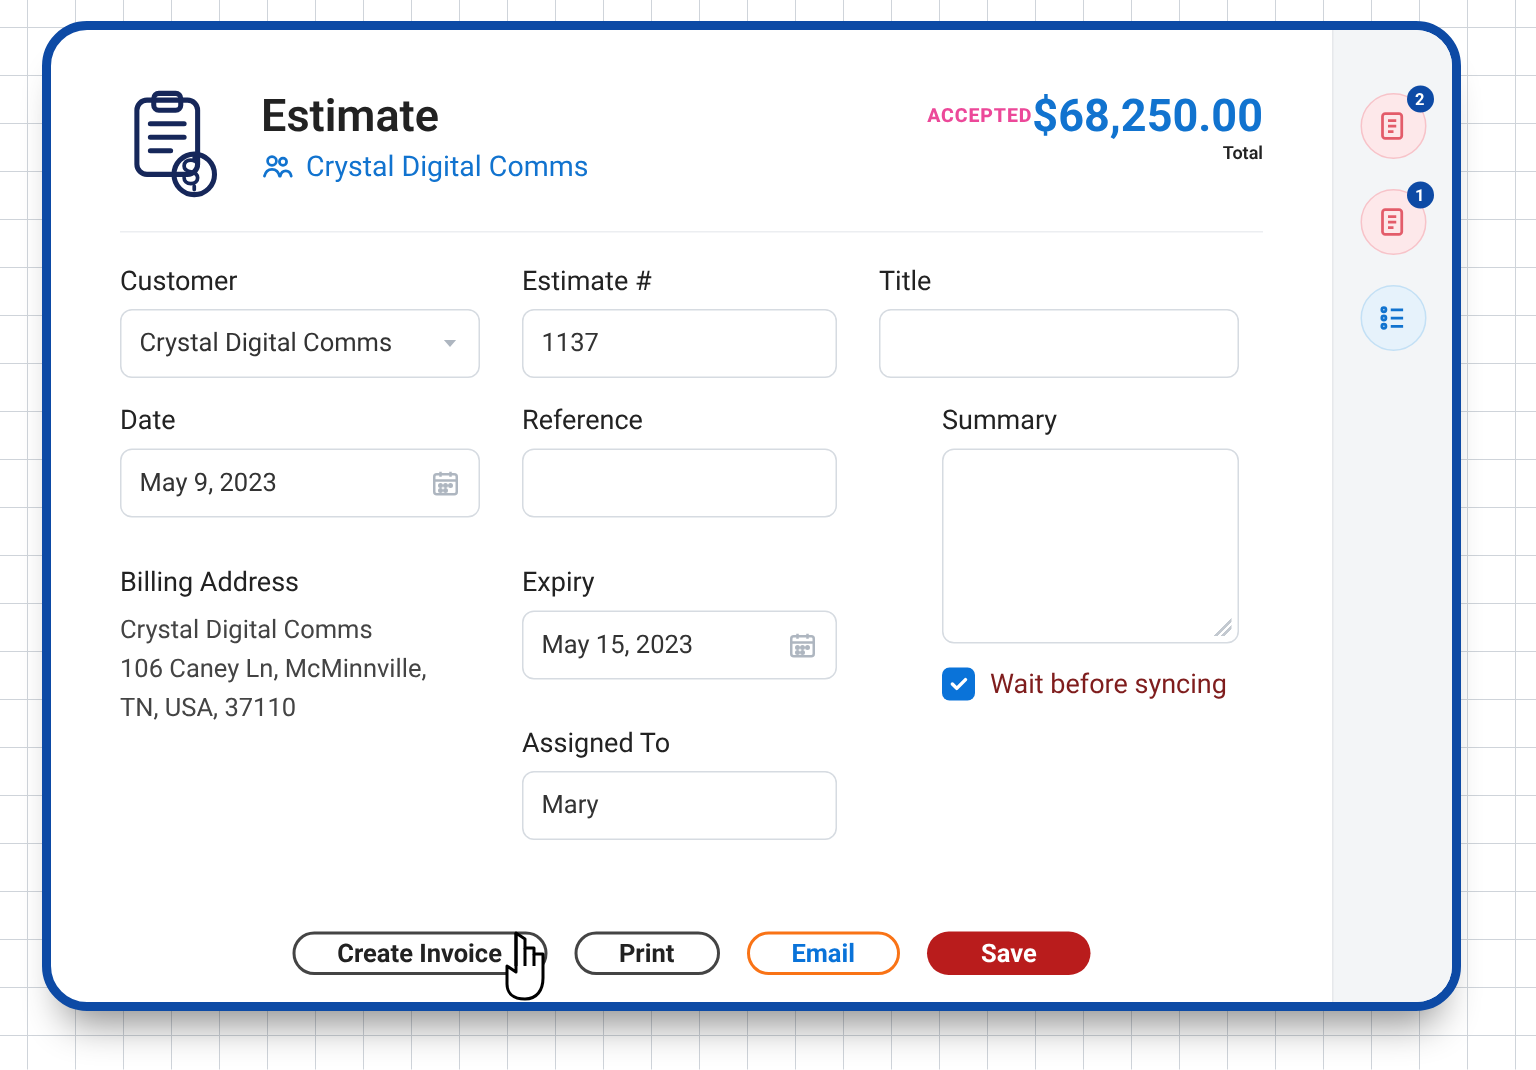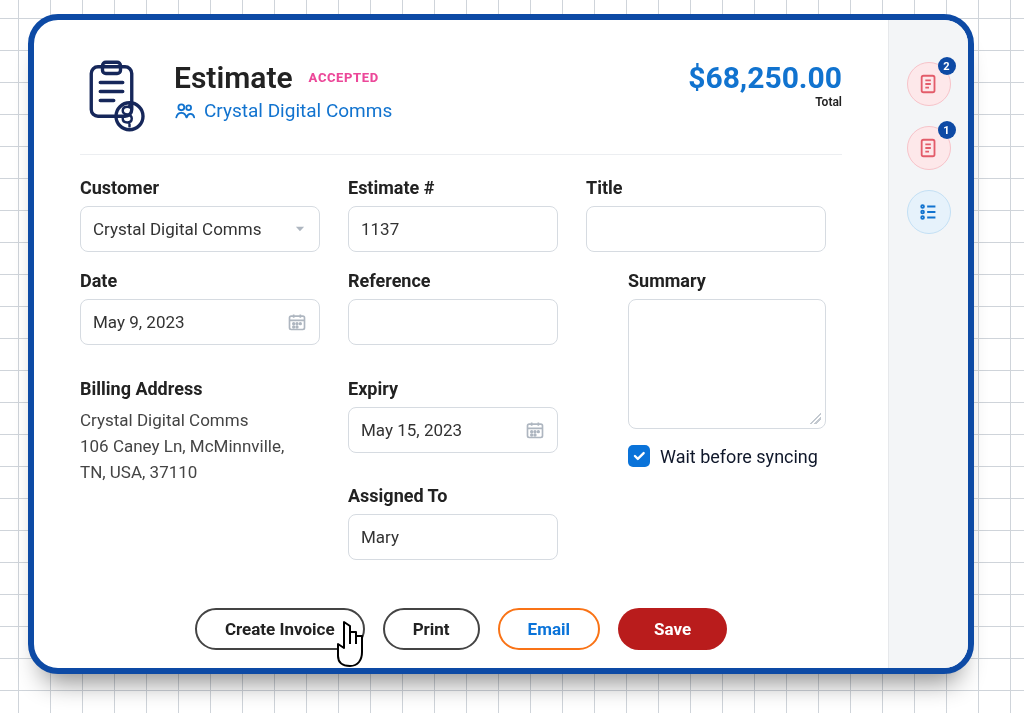--- a/index.html
+++ b/index.html
@@ -32,47 +32,47 @@
   .rail-blue { background: #e6f2fb; border: 1px solid #c3e0f5; color: #1173cf; }
   .rail-badge {
     position: absolute; top: -6px; right: -6px; width: 18px; height: 18px;
     background: #0d4aa5; color: #fff; border-radius: 50%;
     font-size: 11px; font-weight: 700; display: flex; align-items: center; justify-content: center;
   }
   .content { position: absolute; left: 0; top: 0; right: 80px; height: 100%; padding: 40px 46px 0 46px; }
   .header { display: flex; align-items: flex-start; }
   .doc-icon { width: 72px; height: 72px; margin-right: 22px; color: #16275a; flex-shrink:0; }
   .title-block { flex-grow: 1; }
-  .title-line { display: flex; align-items: center; gap: 16px; }
+  .title-line { display: flex; align-items: center; gap: 16px; justify-content: space-between; }
   .title { font-size: 30px; font-weight: 600; color: #222; }
   .status-chip { font-size: 13px; font-weight: 800; letter-spacing: .6px; color: #ec4899; }
   .customer-line { display: flex; align-items: center; gap: 8px; color: #1173cf; font-size: 19px; margin-top: 4px; }
   .total-block { text-align: right; }
   .total-amount { font-size: 30px; font-weight: 700; color: #1173cf; }
   .total-label { font-size: 12px; font-weight: 600; color: #222; }
   .divider { margin: 22px 0 22px 0; border: none; border-top: 1px solid #eceef1; }
   .form { display: grid; grid-template-columns: 240px 210px 240px; column-gap: 28px; row-gap: 18px; }
-  .lbl { font-size: 18px; font-weight: 700; color: #222; margin-bottom: 8px; display:block;}
+  .lbl { font-size: 18px; font-weight: 400; color: #222; margin-bottom: 8px; display:block;}
   .field, .select, .textarea {
     width: 100%; height: 46px; border: 1px solid #d6dbe1; border-radius: 8px;
     background: #fff; font-size: 17px; color: #333; padding: 0 12px;
     display:flex; align-items:center; justify-content:space-between;
   }
   .textarea { height: 130px; resize: none; padding: 10px 12px; font-family: inherit; align-items: flex-start; }
   .textarea-wrap { position: relative; }
   .textarea-wrap::after {
     content:""; position:absolute; right:5px; bottom:5px; width:12px; height:12px;
     background: linear-gradient(135deg, transparent 50%, #c3c9d0 50%, #c3c9d0 60%, transparent 60%, transparent 70%, #c3c9d0 70%, #c3c9d0 80%, transparent 80%);
   }
   .ico { color: #aeb6c0; flex-shrink:0; }
   .addr { font-size: 17px; color: #444; line-height: 1.55; }
-  .sync { display: flex; align-items: center; gap: 10px; font-size: 18px; color: #0f172a; margin-top: 16px;}
+  .sync { display: flex; align-items: center; gap: 10px; font-size: 18px; color: #7f1d1d; margin-top: 16px;}
   .chk { width: 22px; height: 22px; background: #0a73d9; border-radius: 5px; display:flex; align-items:center; justify-content:center; color:#fff; }
   .footer { position:absolute; left:0; right:80px; bottom:18px; display:flex; justify-content:center; gap:18px; }
-  .btn { height: 42px; padding: 0 28px; border-radius: 21px; font-size: 17px; font-weight: 700; display:flex; align-items:center; justify-content:center; cursor:pointer; }
+  .btn { height: 29px; padding: 0 28px; border-radius: 21px; font-size: 17px; font-weight: 700; display:flex; align-items:center; justify-content:center; cursor:pointer; }
   .btn-outline-dark { border: 2px solid #444; color: #222; background:#fff; }
   .btn-outline-blue { border: 2px solid #f97316; color: #0a73d9; background:#fff; }
   .btn-solid-blue { border: none; background: #b91c1c; color: #fff; padding: 0 36px;}
   .cursor { position:absolute; left: 330px; top: 616px; width: 40px; height: 52px; pointer-events:none; }
 </style>
 </head>
 <body>
 
 <div class="bg-grid"></div>
 

